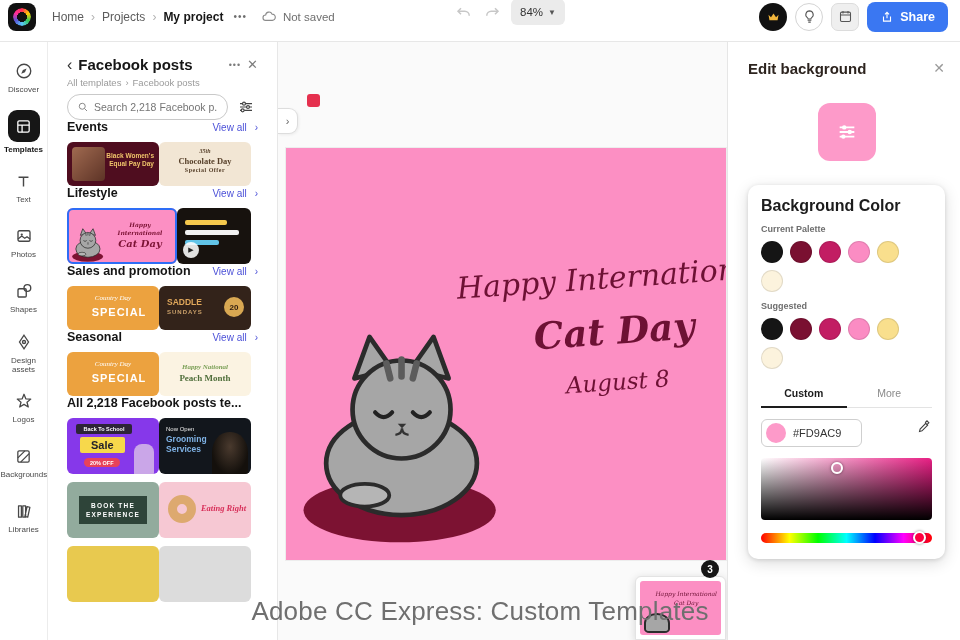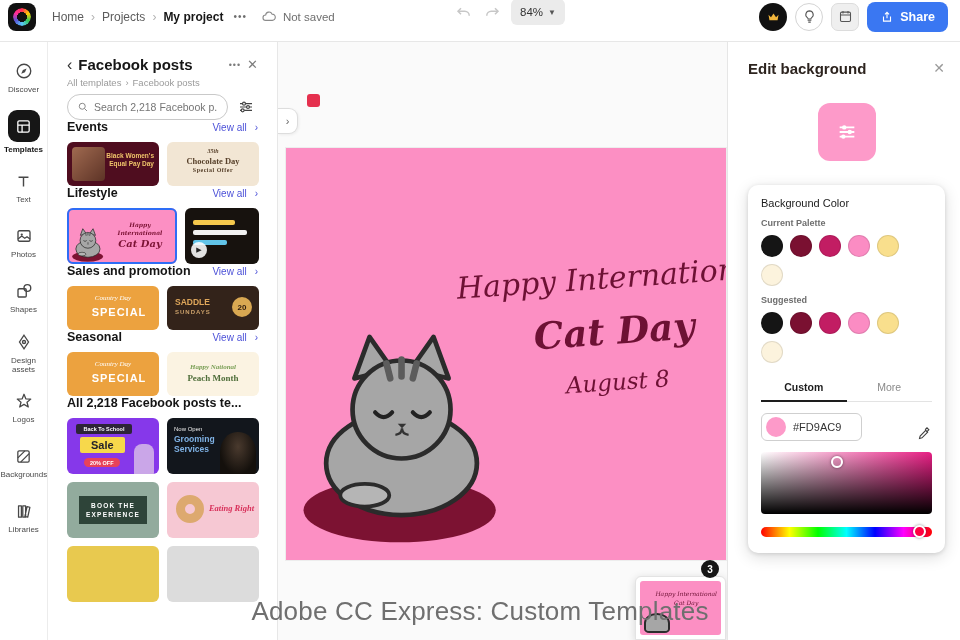--- a/index.html
+++ b/index.html
@@ -50,21 +50,21 @@
   .pmore{color:#7c7c7c;font-size:9px;letter-spacing:1px}
   .pclose{color:#7c7c7c;font-size:13px}
   .pcrumbs{margin-top:4px;font-size:9.5px;color:#9a9a9a;display:flex;gap:4px;align-items:center}
   .searchrow{margin-top:6px;display:flex;align-items:center;gap:6px}
   .search{flex:1;height:26px;border:1px solid #c9c9c9;border-radius:14px;display:flex;align-items:center;gap:5px;padding:0 9px;background:#fff}
   .search input{border:0;outline:0;width:100%;font-size:10.5px;color:#555;background:transparent;font-family:inherit}
   .filterbtn{width:24px;height:24px;display:flex;align-items:center;justify-content:center;color:#444}
   .sec{display:flex;align-items:center}
   .sec .t{font-size:12.5px;font-weight:700;color:#141414}
   .viewall{margin-left:auto;font-size:10px;color:#4c51d8;display:flex;align-items:center;gap:8px;cursor:pointer}
-  .trow{display:flex;gap:8px;margin-top:8px}
+  .trow{display:flex;margin-top:8px}
   .thumb{position:relative;border-radius:6px;overflow:hidden;flex:none;cursor:pointer}
   .w92{width:92px}.h44{height:44px}.h56{height:56px}
   .tl{position:absolute;font-weight:700;line-height:1.3}
   
   .ev1ph{position:absolute;left:5px;top:5px;width:33px;height:34px;border-radius:4px;background:linear-gradient(135deg,#a06a50,#5d3326)}
   .ev1t{right:5px;top:10px;text-align:right;color:#eec36a;font-size:6.5px}
   .ev2t{left:0;right:0;top:6px;text-align:center;color:#57402a;font-family:"Liberation Serif",serif}
   .ev2t .a{display:block;font-style:italic;font-size:6px}
   .ev2t .b{display:block;font-size:8.5px;font-weight:700}
   .ev2t .c{display:block;font-size:6px;letter-spacing:.5px}
@@ -116,28 +116,28 @@
   
   .caption{position:absolute;left:0;right:0;bottom:13px;text-align:center;font-size:26px;color:#6f6f6f;z-index:6;letter-spacing:.2px}
 
   
   .rpanel{width:233px;border-left:1px solid #e6e6e6;background:#fff;position:relative;padding:18px 15px 0 20px}
   .rphead{display:flex;align-items:flex-start}
   .rptitle{font-size:15px;font-weight:700;color:#2d241f}
   .rpclose{margin-left:auto;color:#9a9a9a;font-size:14px}
   .bigswatch{width:58px;height:58px;border-radius:12px;margin:26px auto 0;display:flex;align-items:center;justify-content:center;cursor:pointer}
   .colorcard{margin-top:24px;background:#fff;border-radius:10px;box-shadow:0 1px 4px rgba(0,0,0,.12),0 4px 16px rgba(0,0,0,.14);padding:12px 13px 16px}
-  .cctitle{font-size:11px;font-weight:400;color:#1c1c1c}
+  .cctitle{font-size:16px;font-weight:700;color:#1c1c1c}
   .cclabel{margin-top:9px;font-size:9px;font-weight:700;color:#6e6e6e}
   .swrow{margin-top:7px;display:flex;flex-wrap:wrap;gap:7px;width:150px}
   .sw{width:22px;height:22px;border-radius:50%;border:1px solid rgba(0,0,0,.1);cursor:pointer}
   .tabs{margin-top:13px;display:flex;border-bottom:1px solid #e3e3e3}
   .tab{flex:1;text-align:center;font-size:10.5px;color:#8a8a8a;padding:5px 0 7px;cursor:pointer}
   .tab.active{color:#1d1d1d;font-weight:700;border-bottom:2px solid #1d1d1d;margin-bottom:-1px}
-  .hexrow{margin-top:11px;display:flex;align-items:flex-end;gap:20px}
+  .hexrow{margin-top:11px;display:flex;align-items:flex-start;gap:20px}
   .hexbox{display:flex;align-items:center;gap:7px;border:1px solid #cfcfcf;border-radius:6px;padding:3px 8px 3px 4px}
   .hexdot{width:20px;height:20px;border-radius:50%}
   .hexbox input{border:0;outline:0;width:60px;font-size:11px;color:#333;font-family:inherit}
   .dropper{margin-left:auto;color:#3f3f3f}
   .svfield{margin-top:11px;height:62px;border-radius:4px;position:relative;background:linear-gradient(to bottom,rgba(0,0,0,0),#000),linear-gradient(to right,#fff,#e81f84)}
   .svknob{position:absolute;left:41%;top:4px;width:12px;height:12px;border-radius:50%;border:2px solid #fff;box-shadow:0 0 3px rgba(0,0,0,.5)}
   .huebar{margin-top:13px;height:10px;border-radius:5px;position:relative;background:linear-gradient(to right,#f00,#ff0,#0f0,#0ff,#00f,#f0f,#f00)}
   .hueknob{position:absolute;left:89%;top:-2px;width:13px;height:13px;border-radius:50%;background:#ff0040;border:2.5px solid #fff;box-shadow:0 0 3px rgba(0,0,0,.45)}
 </style>
 </head>

